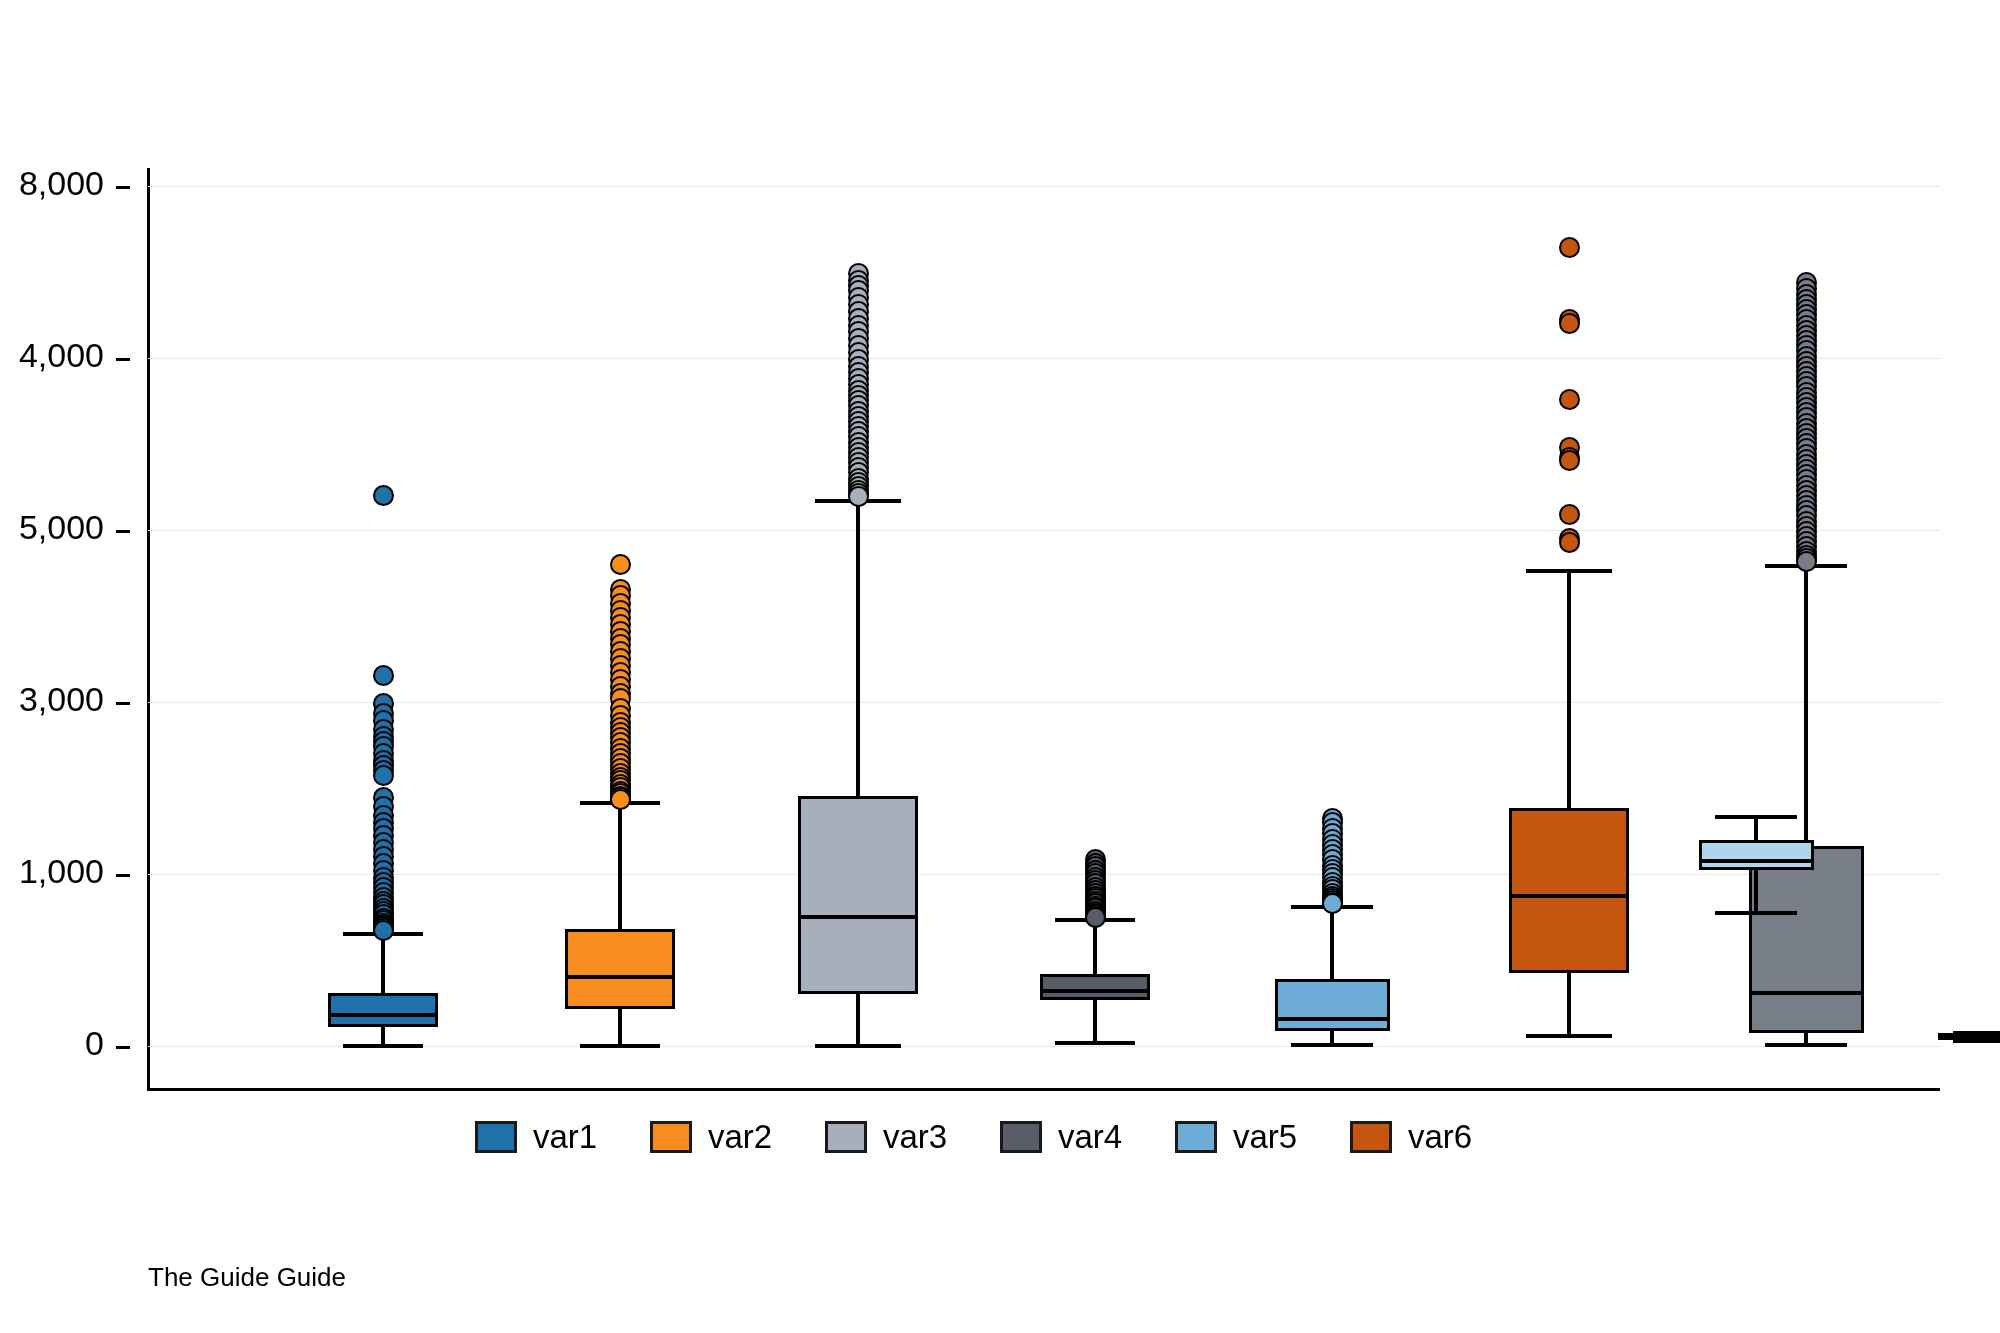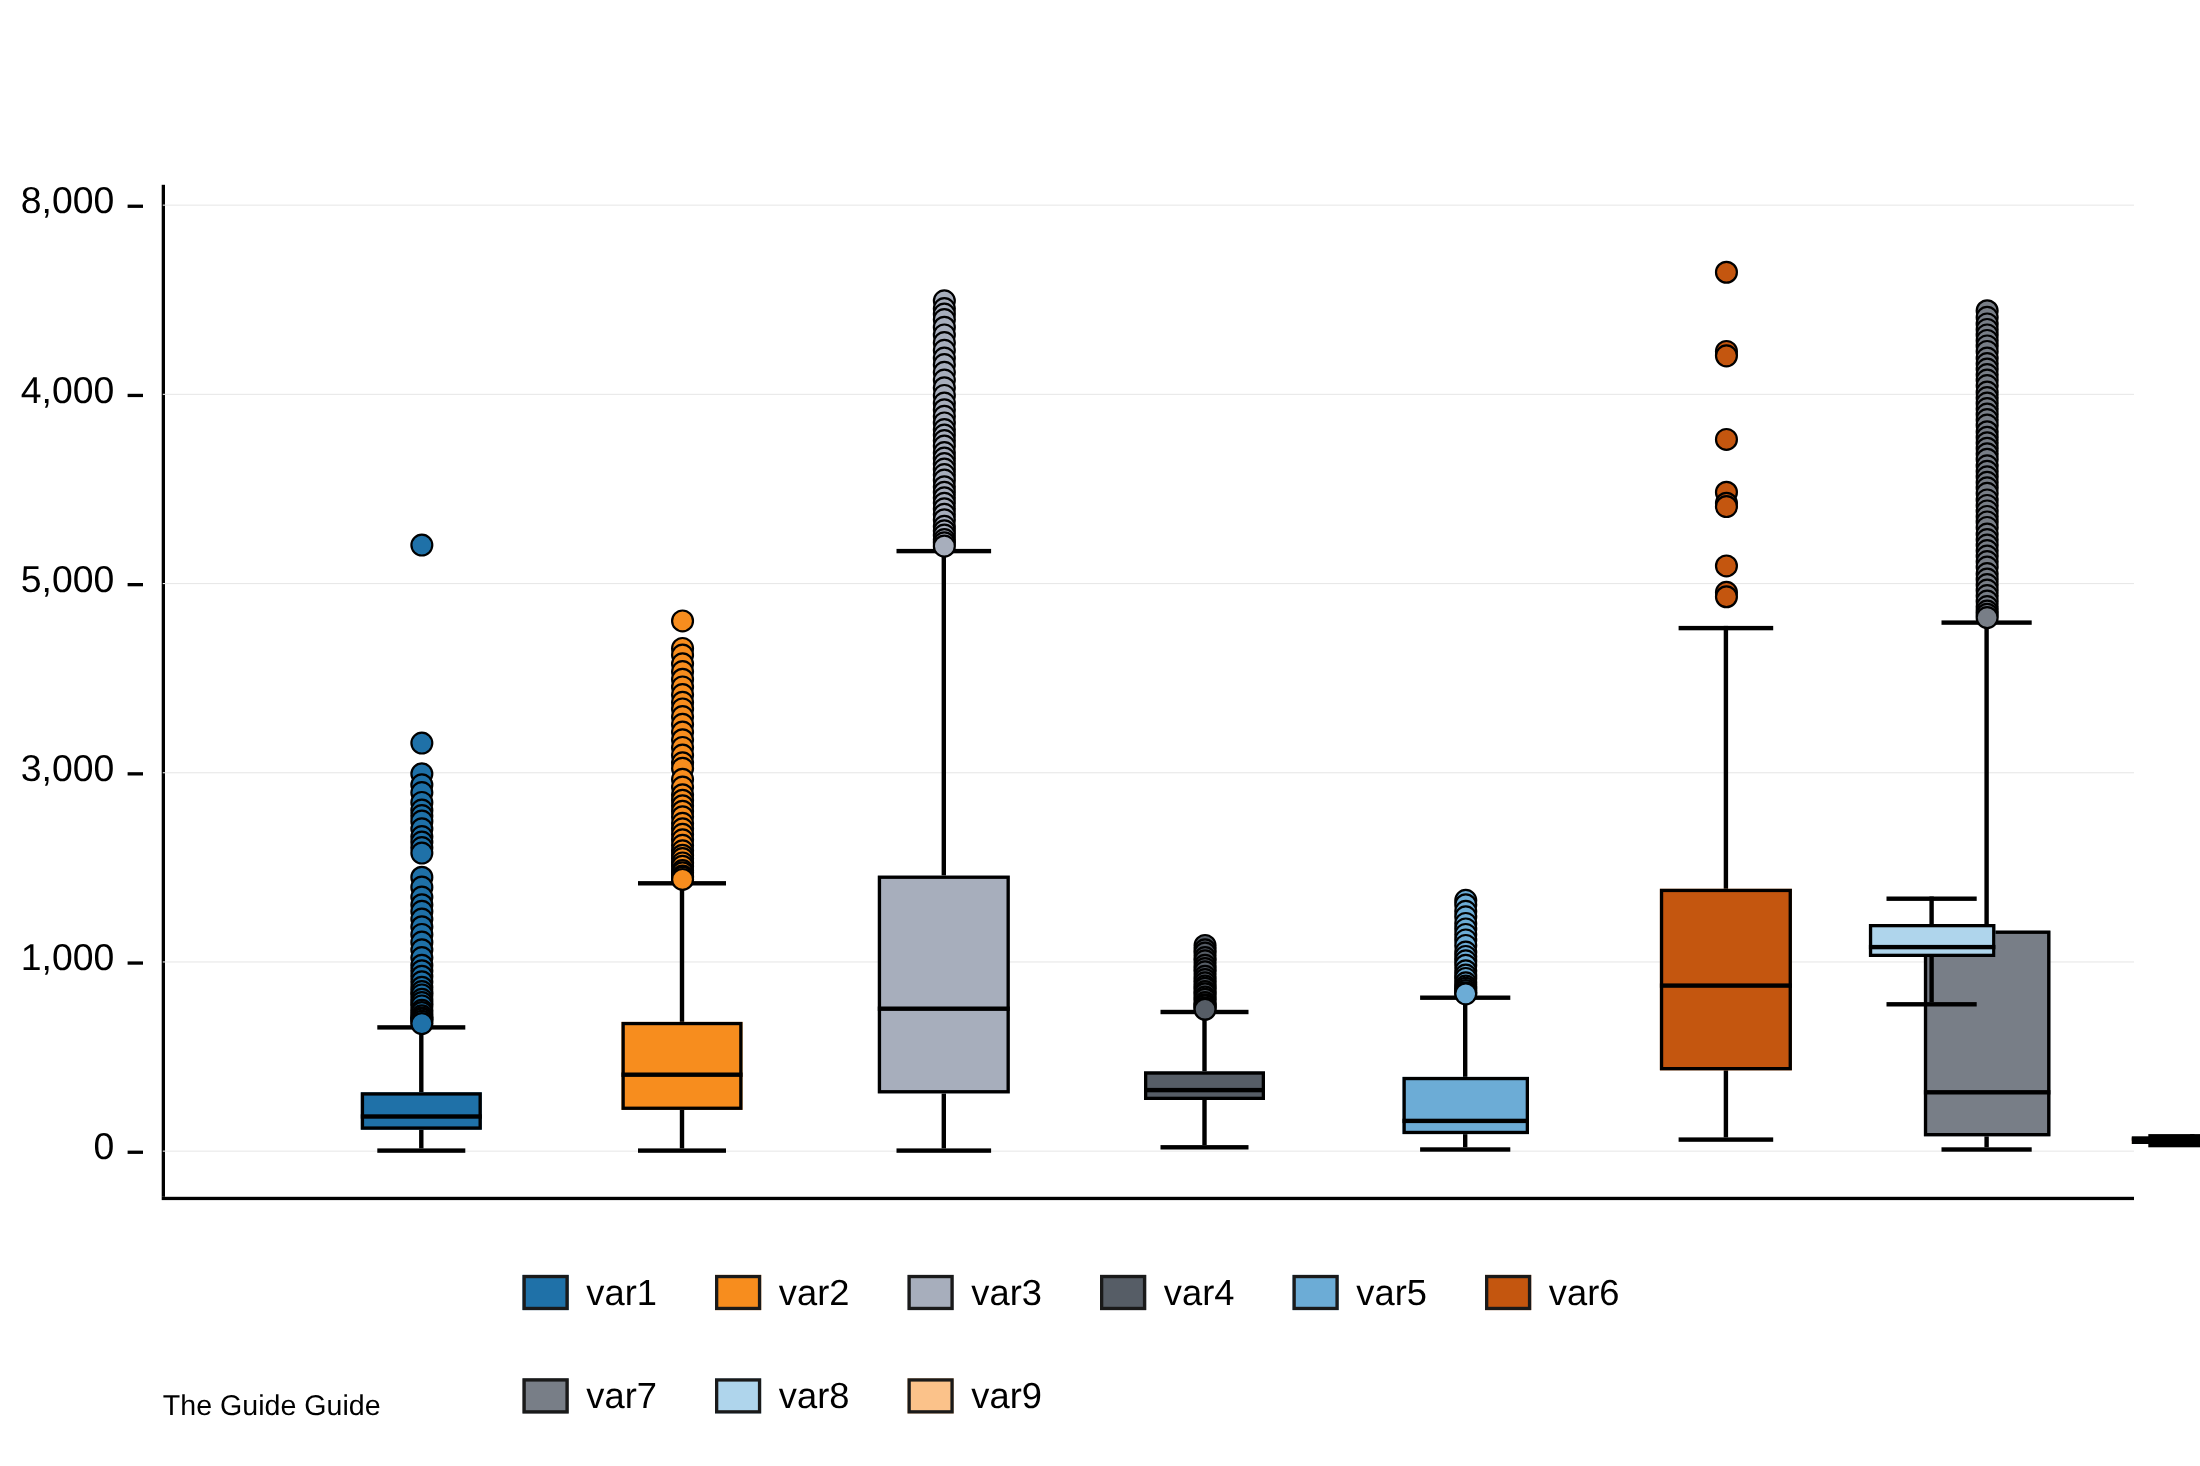--- a/index.html
+++ b/index.html
@@ -96,23 +96,22 @@
     border: 2.5px solid #000000;
   }
   #legend {
     position: absolute;
     left: 0; top: 1112px;
     width: 2000px;
   }
   .legend-row {
     display: flex;
     justify-content: center;
-    align-items: flex-start;
+    align-items: center;
     height: 50px;
-    margin-top: 44px;
   }
   .legend-item {
     display: flex;
     align-items: center;
     width: 175px;
   }
   .legend-swatch {
     width: 42px; height: 32px;
     border: 3px solid #1a1a1a;
     margin-right: 16px;
@@ -486,30 +485,16 @@
         </div>
         <div class="legend-item">
           <div class="legend-swatch" style="background: rgb(108, 172, 214);"></div>
           <div class="legend-label">var5</div>
         </div>
         <div class="legend-item">
           <div class="legend-swatch" style="background: rgb(196, 86, 15);"></div>
           <div class="legend-label">var6</div>
         </div>
       </div>
-      <div class="legend-row" style="padding-right: 525px;">
-        <div class="legend-item">
-          <div class="legend-swatch" style="background: rgb(120, 126, 135);"></div>
-          <div class="legend-label">var7</div>
-        </div>
-        <div class="legend-item">
-          <div class="legend-swatch" style="background: rgb(175, 213, 236);"></div>
-          <div class="legend-label">var8</div>
-        </div>
-        <div class="legend-item">
-          <div class="legend-swatch" style="background: rgb(251, 194, 138);"></div>
-          <div class="legend-label">var9</div>
-        </div>
-      </div>
     </div>
 
   <div id="footer-note">The Guide Guide</div>
 </div>
 
 </body></html>

